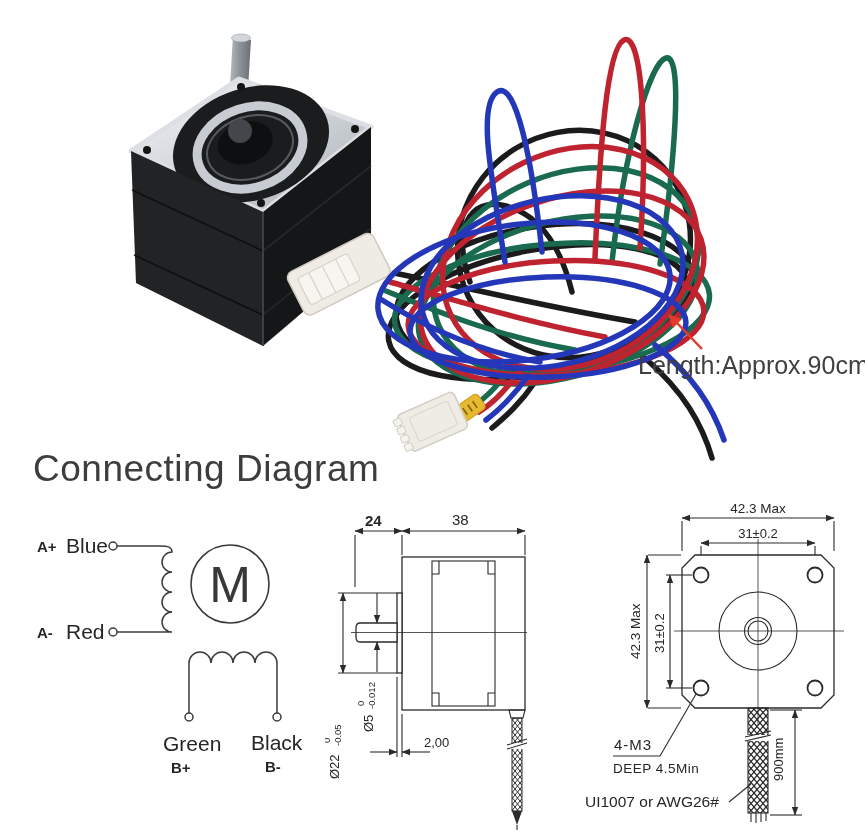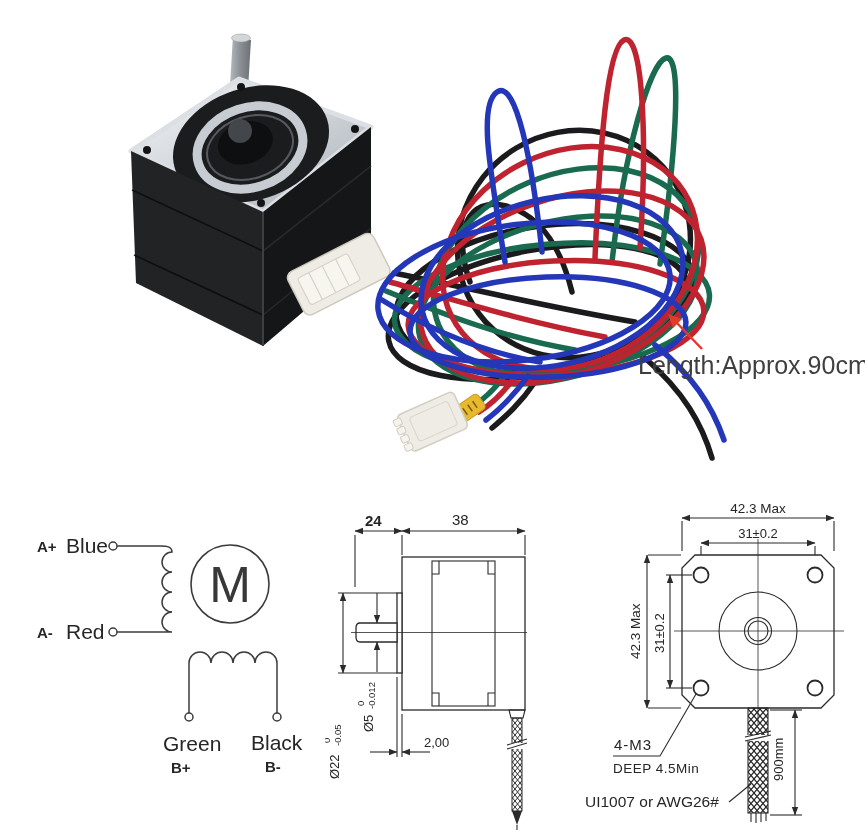--- a/index.html
+++ b/index.html
@@ -121,20 +121,21 @@
     </g>
 
     <g>
       <line x1="702" y1="349" x2="676" y2="322" stroke-width="2.5" stroke="#e23b2b"></line>
       <polygon points="668,314 682,319 673,328" fill="#e23b2b"></polygon>
     </g>
   </svg>
 
   <div class="abs length-note">Length:Approx.90cm</div>
 
+  <div class="abs heading">Connecting Diagram</div>
 
   <svg class="abs" style="left:20px;top:520px" width="300" height="285" viewBox="0 0 300 285">
 
     <text x="17" y="32" class="t-term">A+</text>
     <text x="46" y="33" class="t-lbl" fill="#2531d6">Blue</text>
     <text x="17" y="118" class="t-term">A-</text>
     <text x="46" y="119" class="t-lbl" fill="#d33026">Red</text>
     <circle cx="93" cy="26" r="4" class="term"></circle>
     <circle cx="93" cy="112" r="4" class="term"></circle>
     <path class="wire" d="M 97 26 H 140 C 148 26 152 27 152 32

